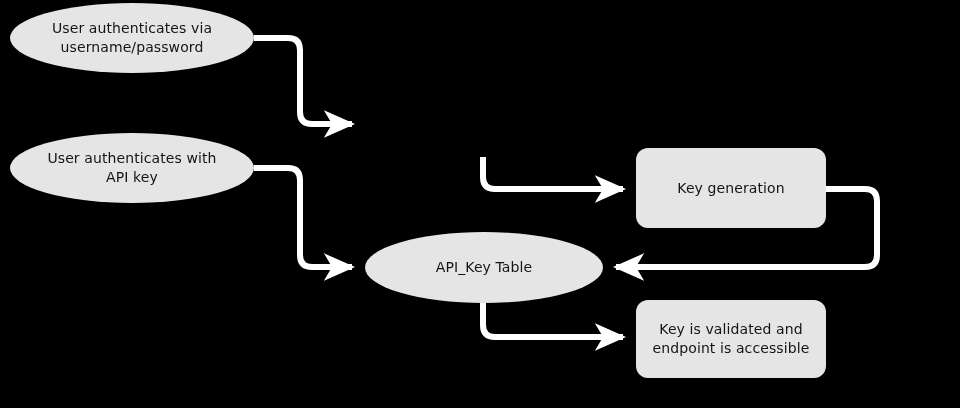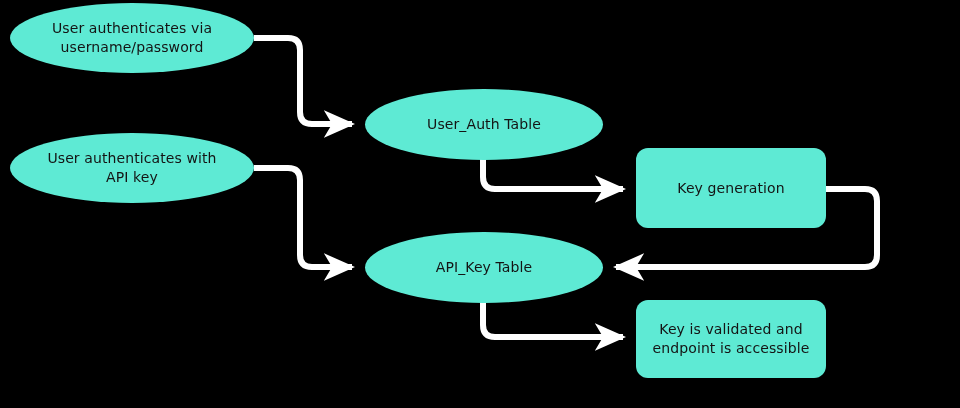--- a/index.html
+++ b/index.html
@@ -23,21 +23,21 @@
     height: 408px;
     pointer-events: none;
   }
   .node {
     position: absolute;
     display: flex;
     align-items: center;
     justify-content: center;
     text-align: center;
     color: #141414;
-    background: #5eead4;
+    background: #e5e5e5;
     box-sizing: border-box;
   }
   .node .lbl {
     display: block;
     width: 100%;
     padding: 0 10px;
     box-sizing: border-box;
     font-size: 14px;
     line-height: 1.35;
     letter-spacing: 0.1px;
@@ -80,23 +80,20 @@
   <div class="node ellipse" id="node-user-pass">
     <span class="lbl">User authenticates via
 username/password</span>
   </div>
 
   <div class="node ellipse" id="node-user-apikey">
     <span class="lbl">User authenticates with
 API key</span>
   </div>
 
-  <div class="node ellipse" id="node-userauth">
-    <span class="lbl">User_Auth Table</span>
-  </div>
 
   <div class="node ellipse" id="node-apikey">
     <span class="lbl">API_Key Table</span>
   </div>
 
   <div class="node rect" id="node-keygen">
     <span class="lbl">Key generation</span>
   </div>
 
   <div class="node rect" id="node-keyvalid">

